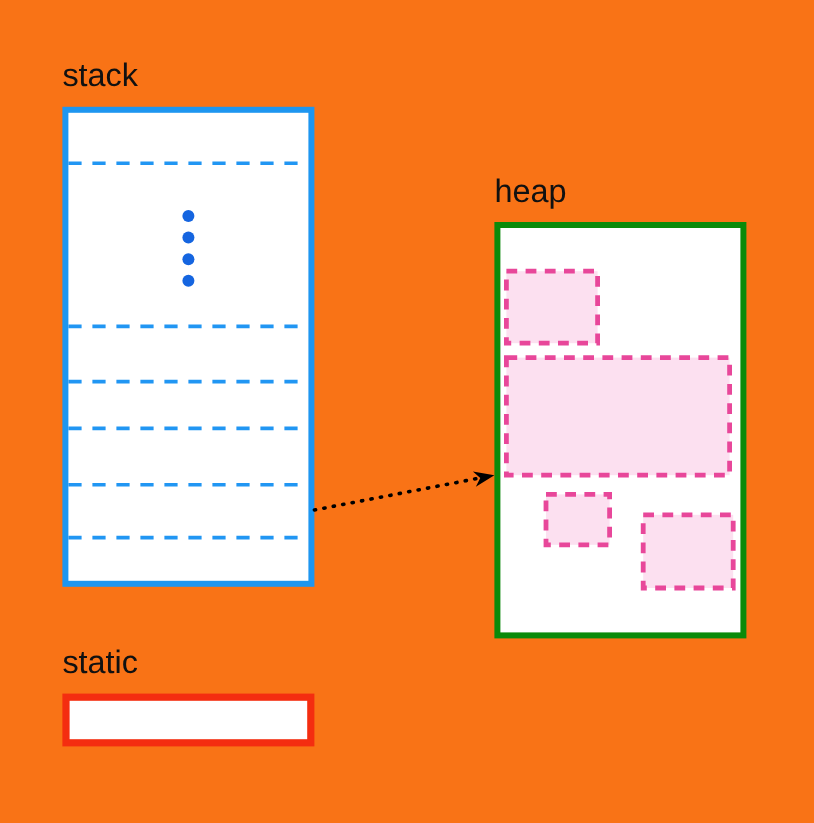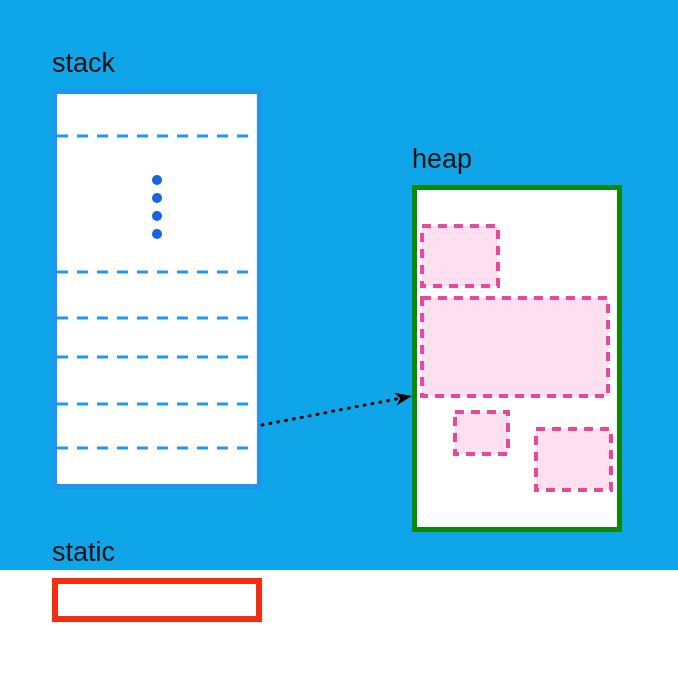--- a/index.html
+++ b/index.html
@@ -10,22 +10,22 @@
   }
   body {
     width: 678px;
     height: 686px;
     overflow: hidden;
     font-family: "Liberation Sans", sans-serif;
   }
   #diagram-root {
     position: relative;
     width: 678px;
-    height: 570px;
-    background: #0ea5e9;
+    height: 686px;
+    background: #f97316;
   }
   svg.diagram-canvas {
     display: block;
     width: 678px;
     height: 686px;
   }
   text.region-label {
     font-family: "Liberation Sans", sans-serif;
     font-size: 27px;
     fill: #111111;

